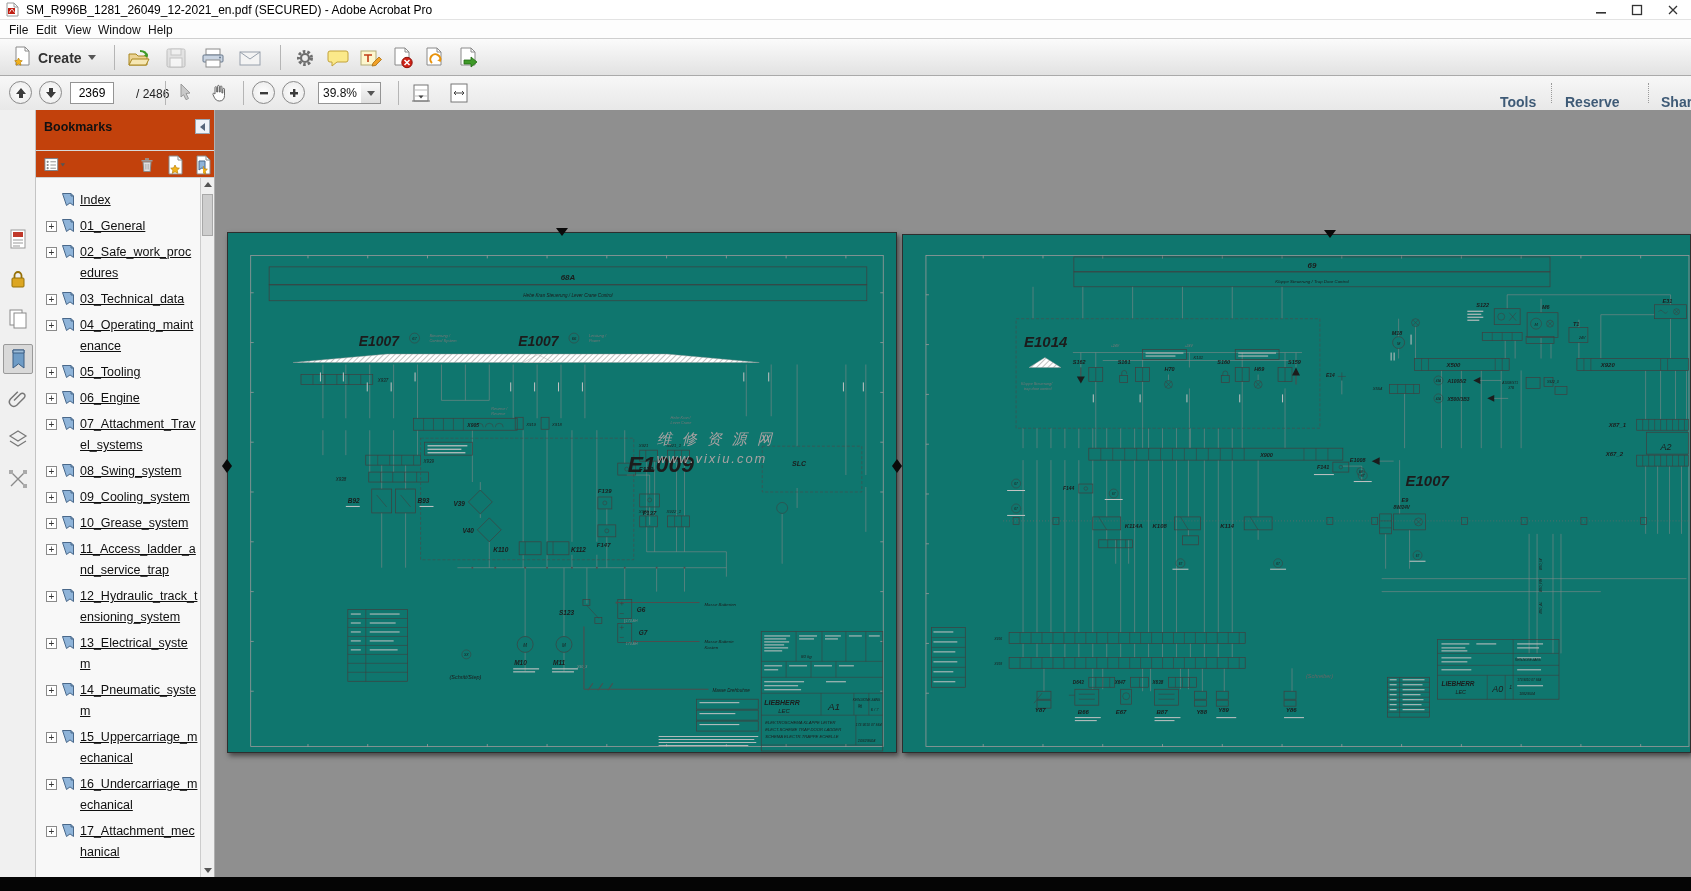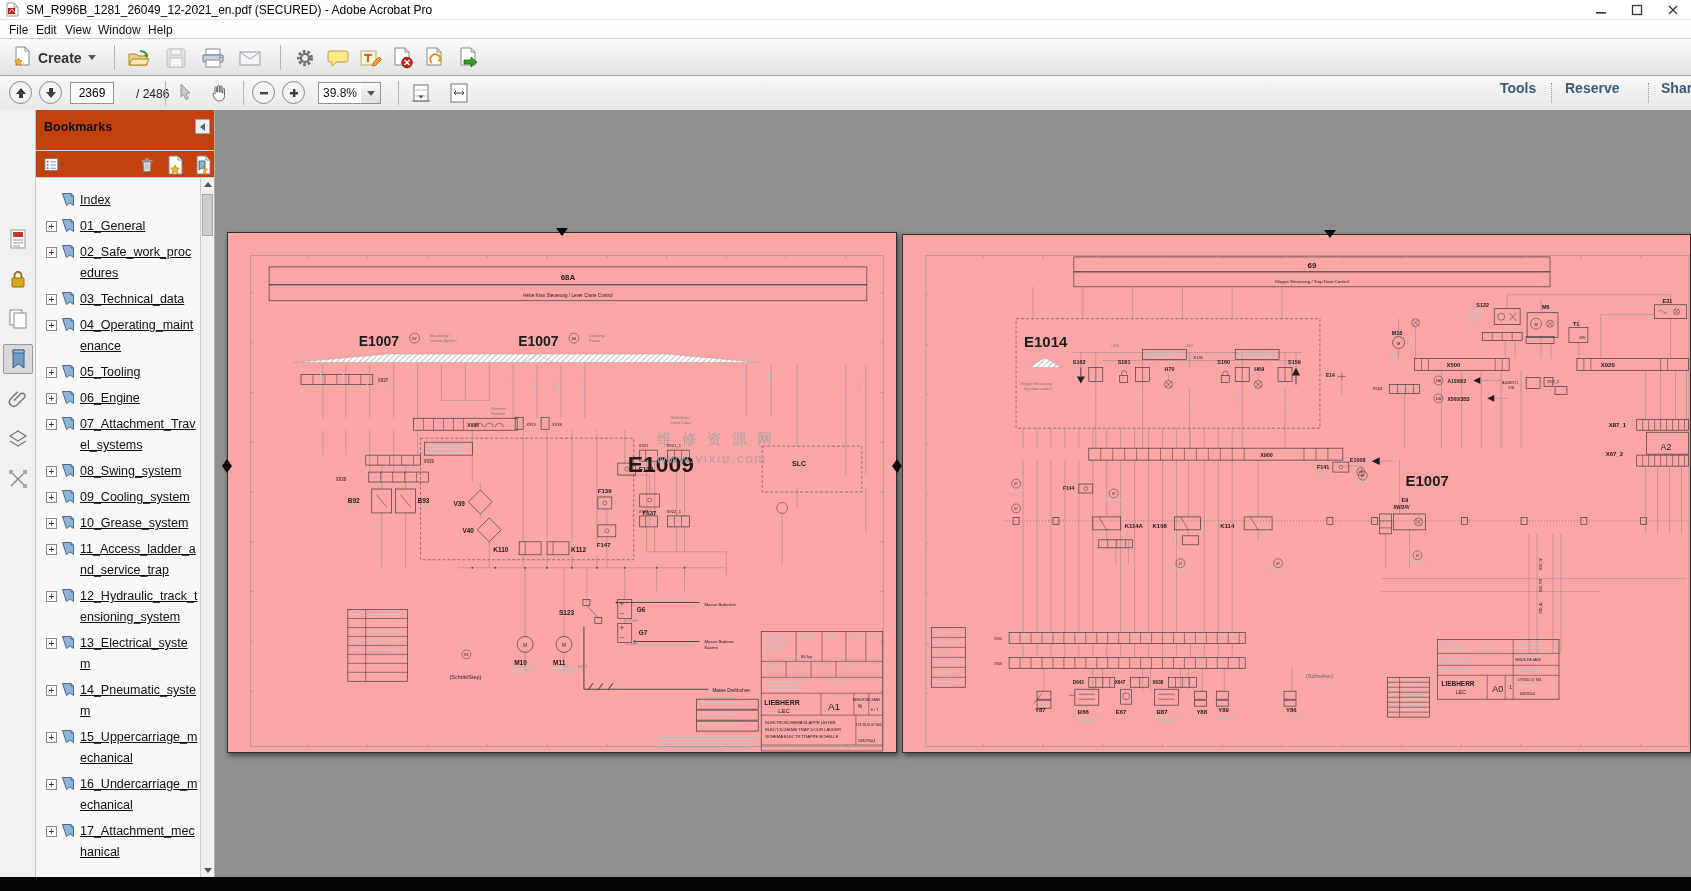--- a/index.html
+++ b/index.html
@@ -27,21 +27,21 @@
   .caret{width:0;height:0;border-left:4px solid transparent;border-right:4px solid transparent;border-top:5px solid #555;}
   .cbtn{position:absolute;top:5px;width:23px;height:23px;border:1px solid #8a8a8a;border-radius:50%;
         background:radial-gradient(#ffffff,#e8e8e8);display:flex;align-items:center;justify-content:center;}
   .pageinput{position:absolute;left:70px;top:6px;width:44px;height:22px;border:1px solid #949494;background:#fff;
              font-size:12px;text-align:center;font-family:"Liberation Sans",sans-serif;padding:0;}
   .pagetotal{position:absolute;left:136px;top:11px;font-size:12px;color:#222;}
   .zoombox{position:absolute;left:318px;top:6px;width:44px;height:22px;border:1px solid #949494;background:#fff;
            font-size:12px;display:flex;align-items:center;justify-content:center;}
   .zoomdd{position:absolute;left:361px;top:6px;width:20px;height:22px;border:1px solid #949494;border-left:none;
           background:linear-gradient(#fafafa,#dedede);display:flex;align-items:center;justify-content:center;}
-  .rightlink{position:absolute;top:4px;font-size:14px;font-weight:bold;color:#3e5a76;white-space:nowrap;}
+  .rightlink{position:absolute;top:18px;font-size:14px;font-weight:bold;color:#3e5a76;white-space:nowrap;}
   .dotsep{position:absolute;top:7px;height:20px;border-left:1px dotted #9a9a9a;}
   
   .bodyarea{position:absolute;left:0;top:110px;width:100%;height:767px;}
   .rail{position:absolute;left:0;top:0;width:36px;height:100%;background:#f0f0f0;border-right:1px solid #c4c4c4;}
   .railbtn{position:absolute;left:3px;width:30px;height:30px;display:flex;align-items:center;justify-content:center;border-radius:2px;}
   .railbtn.active{background:#d9d9d9;border:1px solid #9a9a9a;}
   .panel{position:absolute;left:36px;top:0;width:179px;height:100%;background:#c2410c;border-right:1px solid #b0b0b0;}
   .paneltitle{position:absolute;left:8px;top:10px;font-size:12.5px;font-weight:bold;color:#111;}
   .pcol{position:absolute;top:9px;right:4px;width:15px;height:15px;border:1px solid #9aa7b4;background:#eef2f7;
         display:flex;align-items:center;justify-content:center;}
@@ -55,21 +55,21 @@
   .exp-sp{flex:0 0 auto;width:14px;}
   .bmicon{flex:0 0 auto;margin:2px 4px 0 0;}
   .bmlabel{width:118px;font-size:12.5px;line-height:21px;color:#0f0f0f;word-break:break-all;text-decoration:underline;}
   .bmscroll{position:absolute;right:0;top:68px;bottom:0;width:14px;background:#f0f0f0;border-left:1px solid #ccc;}
   .sarrow{position:absolute;left:0;width:14px;height:13px;display:flex;align-items:center;justify-content:center;}
   .sthumb{position:absolute;left:1px;top:16px;width:11px;height:42px;background:#cdcdcd;border:1px solid #a8a8a8;}
   .triu{width:0;height:0;border-left:4px solid transparent;border-right:4px solid transparent;border-bottom:5px solid #555;}
   .trid{width:0;height:0;border-left:4px solid transparent;border-right:4px solid transparent;border-top:5px solid #555;}
   
   .docarea{position:absolute;left:215px;top:0;right:0;height:100%;background:#8f8f8f;overflow:hidden;}
-  .page{position:absolute;background:#fca5a5;border:1px solid #2e2e2e;box-shadow:2px 3px 5px rgba(0,0,0,.5);}
+  .page{position:absolute;background:#0f766e;border:1px solid #2e2e2e;box-shadow:2px 3px 5px rgba(0,0,0,.5);font-style:italic;}
   .page-left{left:12px;top:122px;width:670px;height:521px;}
   .page-right{left:687px;top:124px;width:789px;height:519px;}
   .pgsvg{position:absolute;left:0;top:0;width:100%;height:100%;}
   .marker-tri{position:absolute;width:0;height:0;border-left:6px solid transparent;border-right:6px solid transparent;border-top:8px solid #0a0a0a;}
   .marker-dia{position:absolute;width:10px;height:14px;background:#0a0a0a;clip-path:polygon(50% 0,100% 50%,50% 100%,0 50%);}
   
   .taskbar{position:absolute;left:0;top:877px;width:100%;height:14px;background:#050505;}
   
   .fr{stroke:#9a9a9a;stroke-width:.8;fill:none}
   .w{stroke:#8c8c8c;stroke-width:.55;fill:none}

